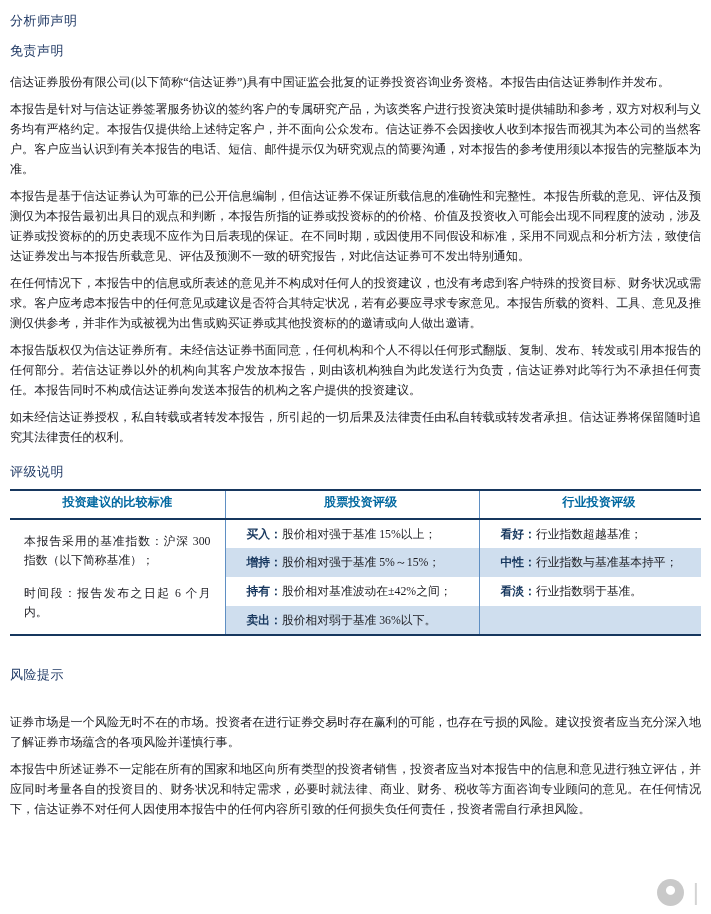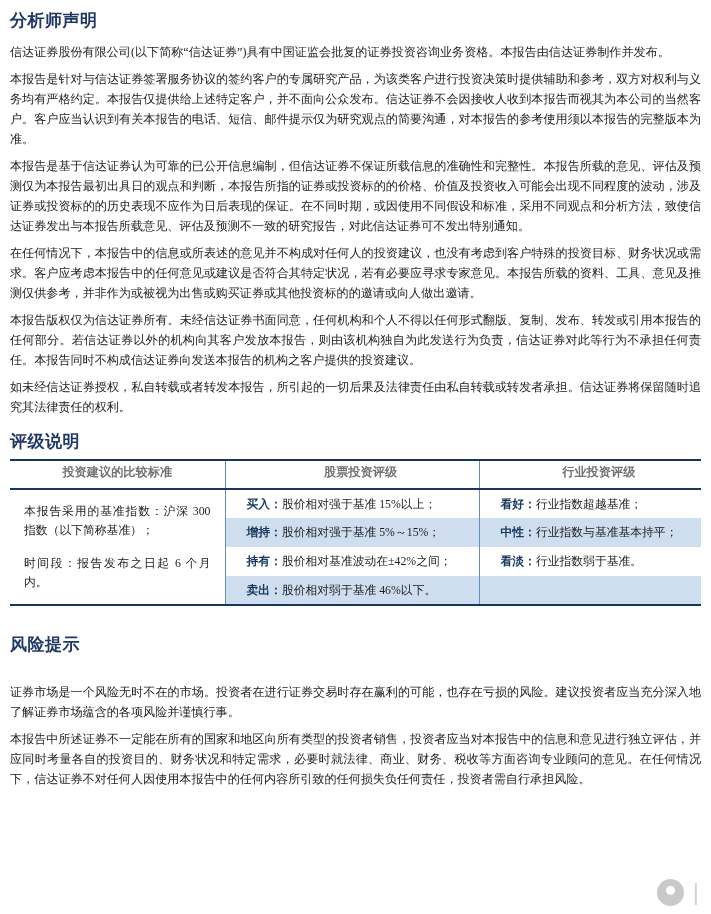--- a/index.html
+++ b/index.html
@@ -9,22 +9,22 @@
     background: #ffffff;
     font-family: "Liberation Serif", "DejaVu Serif", serif;
     color: #1c1c22;
     position: relative;
     overflow: hidden;
   }
   .page { padding: 4px 10px 0 10px; }
 
   .section-title {
     font-family: "Liberation Sans", "DejaVu Sans", sans-serif;
-    font-weight: bold;
-    font-size: 17px;
+    font-weight: normal;
+    font-size: 13px;
     color: #1f3864;
     letter-spacing: 0.5px;
     margin: 4px 0 12px 0;
     line-height: 18px;
   }
   .section-title.first { margin-top: 8px; }
   .section-title.rating { margin-top: 16px; margin-bottom: 8px; }
   .section-title.risk { margin-top: 30px; margin-bottom: 28px; }
 
   p.body-par {
@@ -41,21 +41,21 @@
     border-collapse: collapse;
     table-layout: fixed;
     border-top: 2px solid #17375e;
     border-bottom: 2px solid #17375e;
     margin-top: 2px;
   }
   .rating-table th {
     font-family: "Liberation Serif", "DejaVu Serif", serif;
     font-weight: bold;
     font-size: 12.2px;
-    color: #737373;
+    color: #0369a1;
     text-align: center;
     height: 29px;
     padding: 2px 4px 6px 4px;
     border-bottom: 2px solid #17375e;
     vertical-align: middle;
   }
   .rating-table td {
     font-size: 11.8px;
     height: 29px;
     padding: 2px 8px;
@@ -99,20 +99,21 @@
   }
   .watermark-sep { color: #c9c9c9; font-size: 24px; padding: 0 2px; }
 </style>
 </head>
 <body>
 
 <div class="page">
 
   <h2 class="section-title first">分析师声明</h2>
 
+  <h2 class="section-title">免责声明</h2>
   <p class="body-par">信达证券股份有限公司(以下简称“信达证券”)具有中国证监会批复的证券投资咨询业务资格。本报告由信达证券制作并发布。</p>
   <p class="body-par">本报告是针对与信达证券签署服务协议的签约客户的专属研究产品，为该类客户进行投资决策时提供辅助和参考，双方对权利与义务均有严格约定。本报告仅提供给上述特定客户，并不面向公众发布。信达证券不会因接收人收到本报告而视其为本公司的当然客户。客户应当认识到有关本报告的电话、短信、邮件提示仅为研究观点的简要沟通，对本报告的参考使用须以本报告的完整版本为准。</p>
   <p class="body-par">本报告是基于信达证券认为可靠的已公开信息编制，但信达证券不保证所载信息的准确性和完整性。本报告所载的意见、评估及预测仅为本报告最初出具日的观点和判断，本报告所指的证券或投资标的的价格、价值及投资收入可能会出现不同程度的波动，涉及证券或投资标的的历史表现不应作为日后表现的保证。在不同时期，或因使用不同假设和标准，采用不同观点和分析方法，致使信达证券发出与本报告所载意见、评估及预测不一致的研究报告，对此信达证券可不发出特别通知。</p>
   <p class="body-par">在任何情况下，本报告中的信息或所表述的意见并不构成对任何人的投资建议，也没有考虑到客户特殊的投资目标、财务状况或需求。客户应考虑本报告中的任何意见或建议是否符合其特定状况，若有必要应寻求专家意见。本报告所载的资料、工具、意见及推测仅供参考，并非作为或被视为出售或购买证券或其他投资标的的邀请或向人做出邀请。</p>
   <p class="body-par">本报告版权仅为信达证券所有。未经信达证券书面同意，任何机构和个人不得以任何形式翻版、复制、发布、转发或引用本报告的任何部分。若信达证券以外的机构向其客户发放本报告，则由该机构独自为此发送行为负责，信达证券对此等行为不承担任何责任。本报告同时不构成信达证券向发送本报告的机构之客户提供的投资建议。</p>
   <p class="body-par last">如未经信达证券授权，私自转载或者转发本报告，所引起的一切后果及法律责任由私自转载或转发者承担。信达证券将保留随时追究其法律责任的权利。</p>
 
   <h2 class="section-title rating">评级说明</h2>
 
   <table class="rating-table">
@@ -139,21 +140,21 @@
       </tr>
       <tr class="striped">
         <td class="v-div"><span class="rating-label">增持：</span><span>股价相对强于基准 5%～15%；</span></td>
         <td class="v-div"><span class="rating-label">中性：</span><span>行业指数与基准基本持平；</span></td>
       </tr>
       <tr>
         <td class="v-div"><span class="rating-label">持有：</span><span>股价相对基准波动在±42%之间；</span></td>
         <td class="v-div"><span class="rating-label">看淡：</span><span>行业指数弱于基准。</span></td>
       </tr>
       <tr class="striped">
-        <td class="v-div"><span class="rating-label">卖出：</span><span>股价相对弱于基准 46%以下。</span></td>
+        <td class="v-div"><span class="rating-label">卖出：</span><span>股价相对弱于基准 36%以下。</span></td>
         <td class="v-div"><span></span></td>
       </tr>
     </tbody>
   </table>
 
   <h2 class="section-title risk">风险提示</h2>
   <p class="body-par">证券市场是一个风险无时不在的市场。投资者在进行证券交易时存在赢利的可能，也存在亏损的风险。建议投资者应当充分深入地了解证券市场蕴含的各项风险并谨慎行事。</p>
   <p class="body-par last">本报告中所述证券不一定能在所有的国家和地区向所有类型的投资者销售，投资者应当对本报告中的信息和意见进行独立评估，并应同时考量各自的投资目的、财务状况和特定需求，必要时就法律、商业、财务、税收等方面咨询专业顾问的意见。在任何情况下，信达证券不对任何人因使用本报告中的任何内容所引致的任何损失负任何责任，投资者需自行承担风险。</p>
 
 </div>

